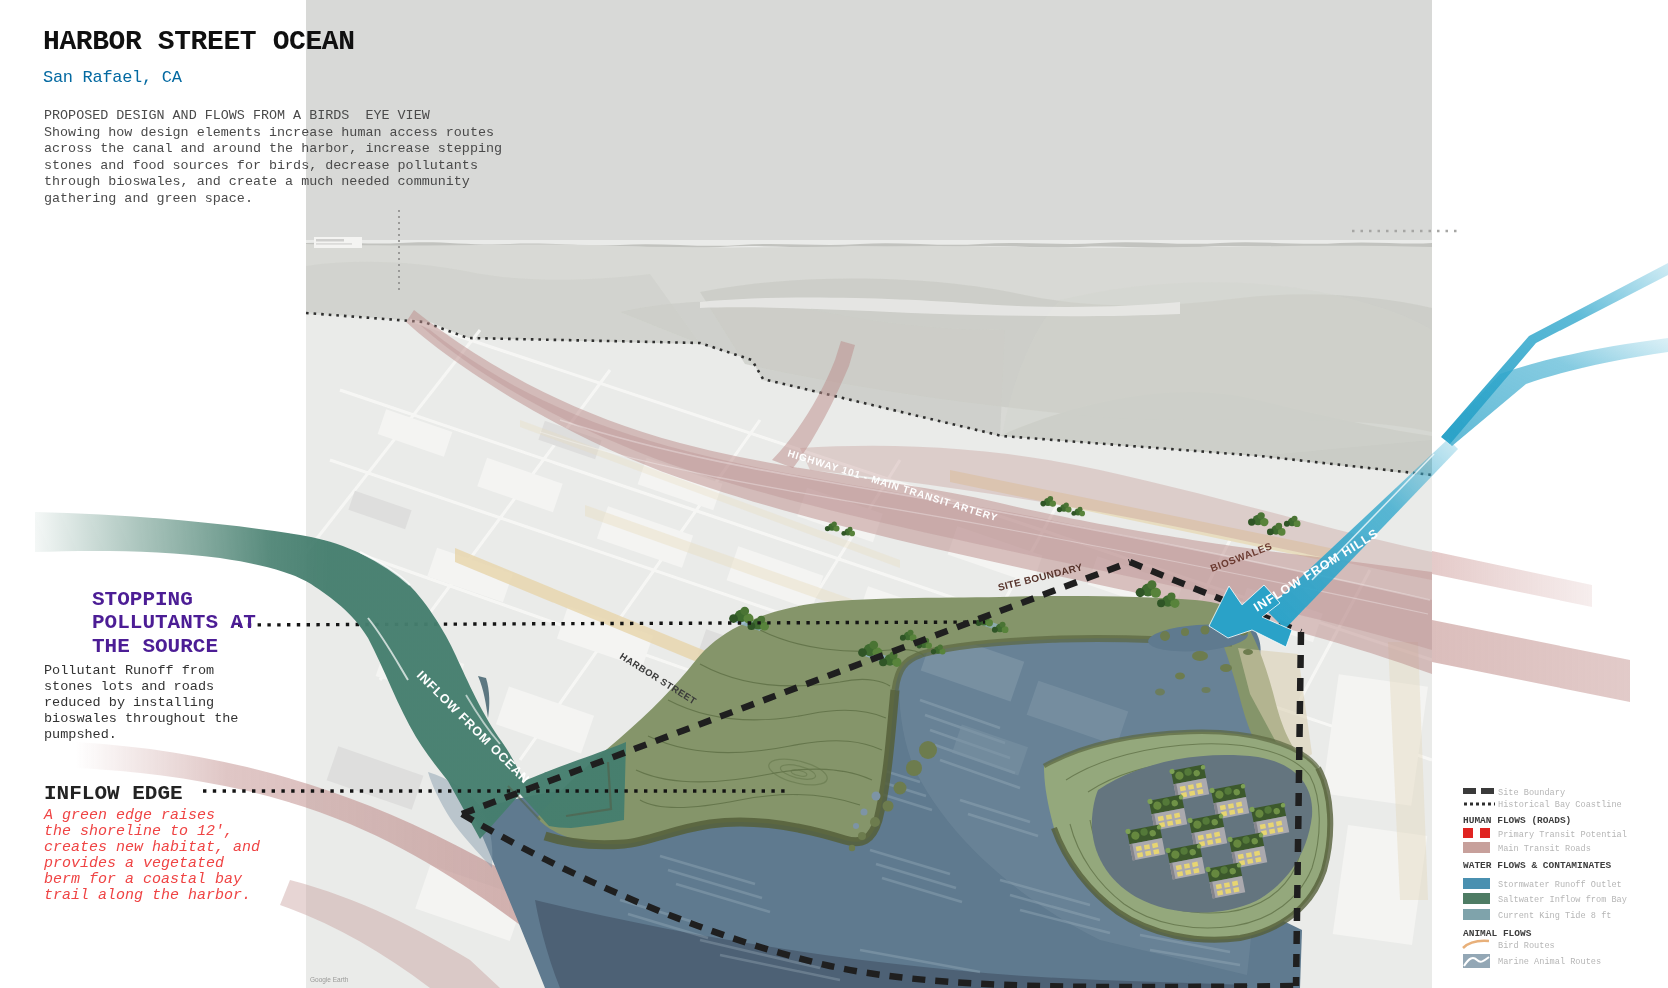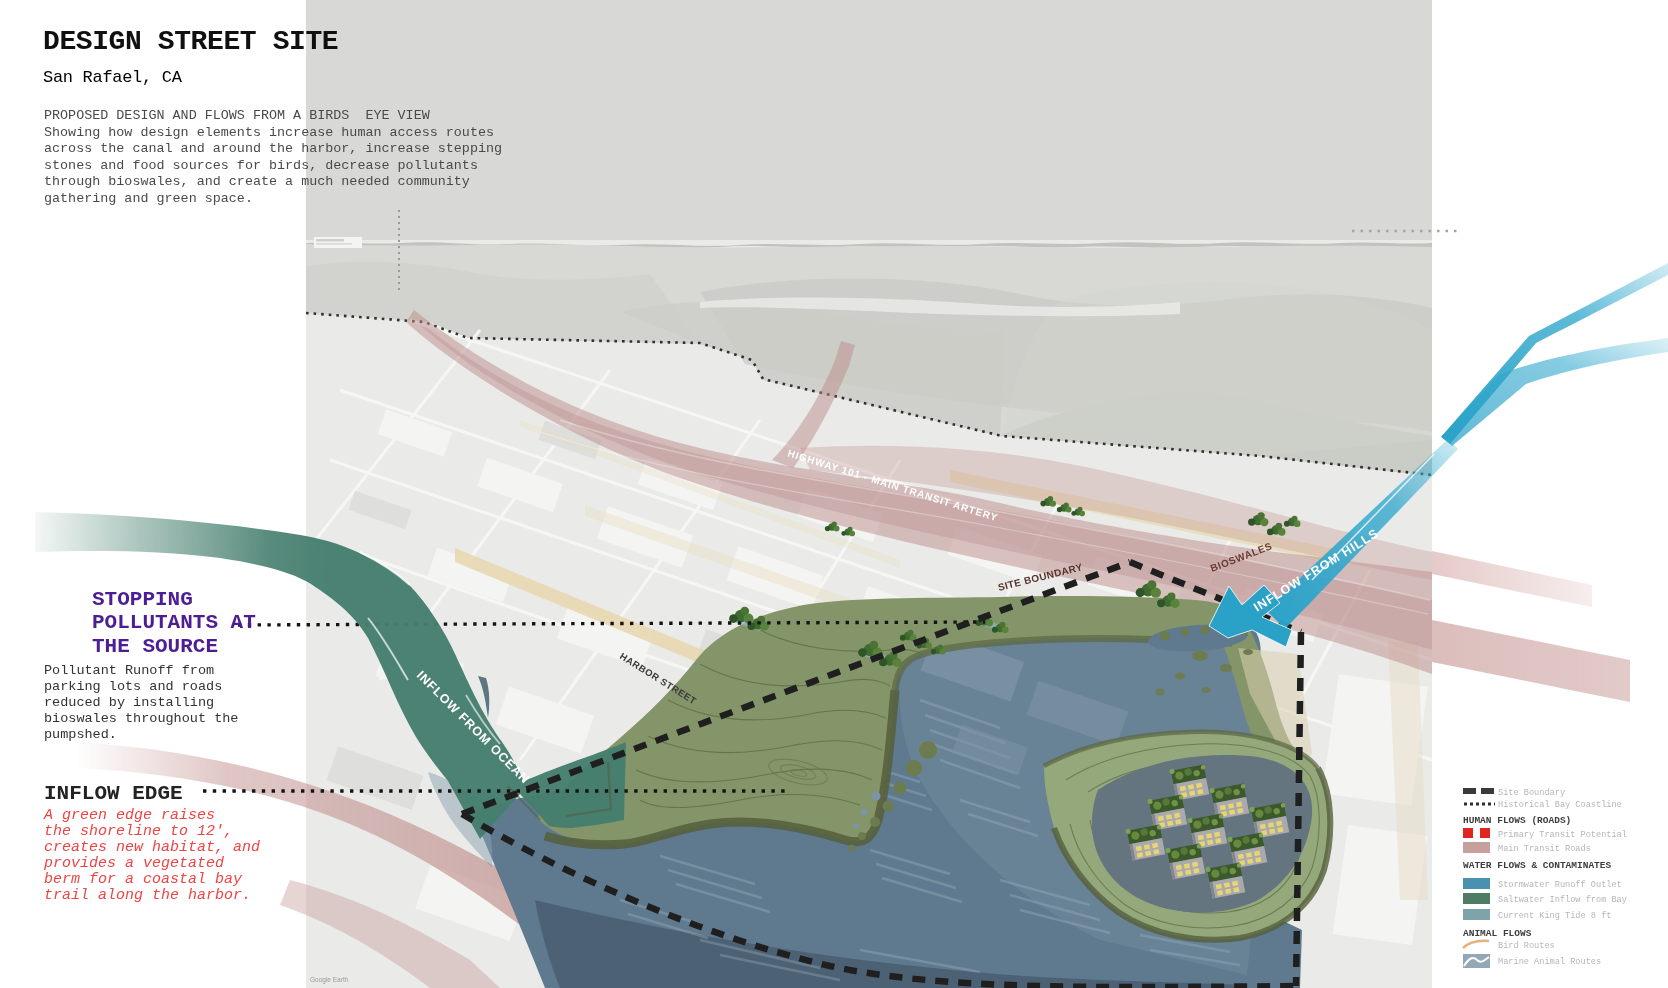--- a/index.html
+++ b/index.html
@@ -357,35 +357,35 @@
 <g font-family="Liberation Sans, sans-serif" font-weight="bold">
   <text x="787" y="456" font-size="10" fill="#ffffff" letter-spacing="0.9" transform="rotate(17.3 787 456)">HIGHWAY 101 - MAIN TRANSIT ARTERY</text>
   <text x="999" y="591" font-size="10" fill="#57342c" letter-spacing="0.35" transform="rotate(-14 999 591)">SITE BOUNDARY</text>
   <text x="1212" y="572" font-size="10" fill="#6b3a30" letter-spacing="0.6" transform="rotate(-21 1212 572)">BIOSWALES</text>
   <text x="416" y="676" font-size="12.5" fill="#ffffff" letter-spacing="0.9" transform="rotate(45 416 676)">INFLOW FROM OCEAN</text>
   <text x="1257" y="612" font-size="12.5" fill="#ffffff" letter-spacing="0.9" transform="rotate(-32 1257 612)">INFLOW FROM HILLS</text>
   <text x="619" y="658" font-size="9.5" fill="#3b3b3b" letter-spacing="0.5" transform="rotate(32 619 658)">HARBOR STREET</text>
 </g>
 </svg>
 
-<div class="t" style="left:43px;top:26px;font-size:28px;font-weight:bold;color:#101010;letter-spacing:-0.4px;">DESIGN STREET SITE</div>
-
-<div class="t" style="left:43px;top:68px;font-size:17px;color:#000000;letter-spacing:-0.3px;">San Rafael, CA</div>
+<div class="t" style="left:43px;top:26px;font-size:28px;font-weight:bold;color:#101010;letter-spacing:-0.4px;">HARBOR STREET OCEAN</div>
+
+<div class="t" style="left:43px;top:68px;font-size:17px;color:#0369a1;letter-spacing:-0.3px;">San Rafael, CA</div>
 
 <div class="t" style="left:44px;top:108px;font-size:13.4px;line-height:16.6px;color:#4a4a4a;white-space:pre;">PROPOSED DESIGN AND FLOWS FROM A BIRDS  EYE VIEW
 Showing how design elements increase human access routes
 across the canal and around the harbor, increase stepping
 stones and food sources for birds, decrease pollutants
 through bioswales, and create a much needed community
 gathering and green space.</div>
 
 <div class="t" style="left:44px;top:588px;font-size:21px;font-weight:bold;color:#4c1d95;line-height:23.3px;letter-spacing:0px;margin-left:48px;">STOPPING<br>POLLUTANTS AT<br>THE SOURCE</div>
 
 <div class="t" style="left:44px;top:663px;font-size:13.5px;line-height:15.9px;color:#333;white-space:pre;">Pollutant Runoff from
-parking lots and roads
+stones lots and roads
 reduced by installing
 bioswales throughout the
 pumpshed.</div>
 
 <div class="t" style="left:44px;top:782px;font-size:21px;font-weight:bold;color:#232323;">INFLOW EDGE</div>
 
 <div class="t" style="left:44px;top:808px;font-size:15px;line-height:15.9px;color:#ef4444;white-space:pre;font-style:italic;">A green edge raises
 the shoreline to 12',
 creates new habitat, and
 provides a vegetated

